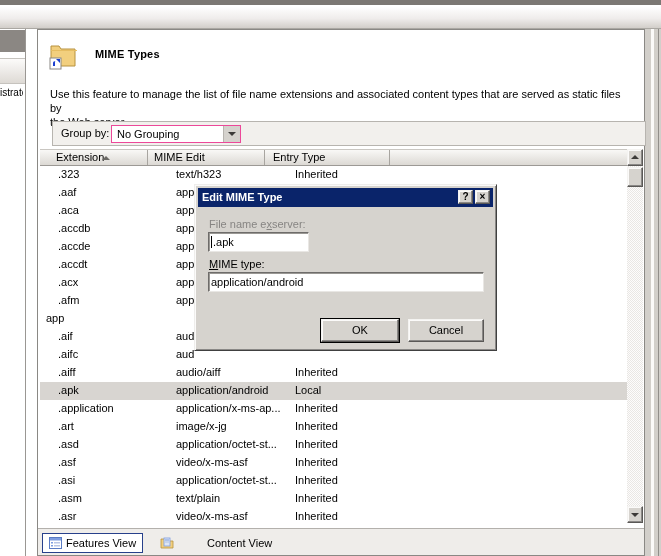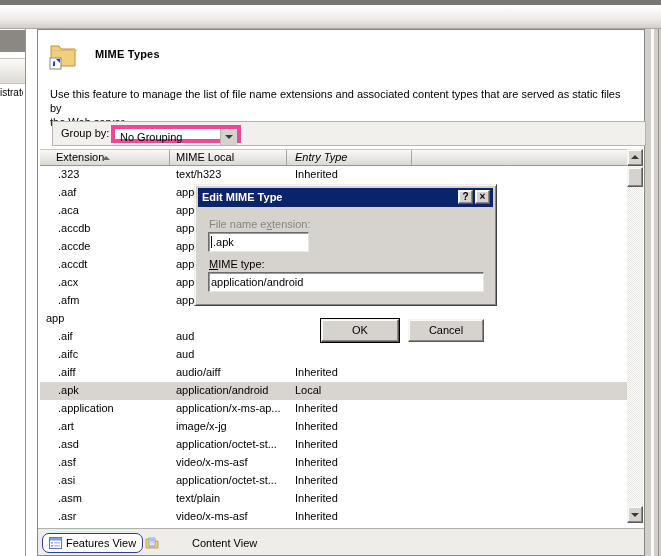--- a/index.html
+++ b/index.html
@@ -27,32 +27,32 @@
 
   .page-title { left:57px; top:18px; font-size:11px; font-weight:bold; letter-spacing:.2px; }
   .description { left:12px; top:57px; width:585px; line-height:14px; }
 
   
   .feature-icon { left:10px; top:10px; width:30px; height:30px; }
 
   
   .groupbar { left:6px; top:91px; width:594px; height:25px; background:#f2f0ed; border:1px solid #b7b4af;margin-left:8px; }
   .groupbar-label { left:8px; top:5px; }
-  .combo { left:58px; top:3px; width:130px; height:18px; background:#fff; border:4px solid #ec4899; }
+  .combo { left:58px; top:3px; width:130px; height:18px; background:#fff; border:1px solid #ec4899; }
   .combo-value { left:5px; top:2px; }
   .combo-btn { right:0; top:0; width:17px; height:16px; background:#d5d2cd; border-left:1px solid #b7b4af; }
   .arrow-down { width:0; height:0; border-left:4px solid transparent; border-right:4px solid transparent; border-top:4px solid #3c3a38; position:absolute; left:4px; top:6px; }
   .arrow-up { width:0; height:0; border-left:4px solid transparent; border-right:4px solid transparent; border-bottom:4px solid #3c3a38; position:absolute; left:3px; top:5px; }
 
   
   .thead { left:2px; top:119px; width:587px; height:17px; display:flex; background:linear-gradient(#f9f8f6,#dcd9d4); border-bottom:1px solid #9c9995; border-top:1px solid #c9c6c1; }
   .hcell { height:100%; border-right:1px solid #a8a5a0; padding-left:16px; line-height:15px; position:relative; }
-  .h-ext { width:130px; }
+  .h-ext { width:108px; }
   .h-mime { width:117px; padding-left:6px; }
-  .h-entry { width:125px; padding-left:8px;font-style:italic; }
+  .h-entry { width:125px; padding-left:8px; }
   .h-fill { flex:1; border-right:none; }
   .sort-asc { width:0; height:0; border-left:4px solid transparent; border-right:4px solid transparent; border-bottom:4px solid #6b6965; position:absolute; left:62px; top:6px; }
 
   
   .tbody { left:2px; top:136px; width:587px; height:361px; overflow:hidden; }
   .trow { display:flex; height:18px; line-height:17.2px; }
   .trow.sel { background:#d8d5d1; }
   .cell { overflow:hidden; white-space:nowrap; }
   .c-ext { width:130px; padding-left:18px; }
   .c-mime { width:117px; padding-left:6px; }
@@ -61,26 +61,26 @@
   
   .sbar { left:589px; top:119px; width:16px; height:374px; }
   .sb-track { position:absolute; left:0; top:0; width:16px; height:100%; background:conic-gradient(#fdfcfc 25%, #e9e7e4 25% 50%, #fdfcfc 50% 75%, #e9e7e4 75%); background-size:2px 2px; }
   .btn3d { background:#d6d3ce; border:1px solid; border-color:#f4f3f1 #5a5856 #5a5856 #f4f3f1; box-shadow:inset -1px -1px 0 #8a8886, inset 1px 1px 0 #fbfaf9; }
   .sb-up { position:absolute; left:0; top:0; width:16px; height:17px; }
   .sb-thumb { position:absolute; left:0; top:18px; width:16px; height:20px; }
   .sb-down { position:absolute; left:0; top:357px; width:16px; height:17px; }
 
   
   .tabbar { left:0; top:498px; width:606px; height:27px; background:#efedea; border-top:1px solid #b3b0ac; }
-  .tab { position:absolute; top:4px; height:20px; display:flex; align-items:center; gap:4px; padding:0 6px;border-radius:7px; }
+  .tab { position:absolute; top:4px; height:20px; display:flex; align-items:center; gap:4px; padding:0 6px; }
   .tab.sel { left:4px; background:#fff; border:1px solid #27408b; }
-  .tab.plain { left:101px;gap:33px; }
-
-  
-  .dialog { left:156px; top:154px; width:303px; height:122px; background:#d6d3ce; border:1px solid; border-color:#eeedeb #404040 #404040 #eeedeb; box-shadow:inset 1px 1px 0 #fbfaf9, inset -1px -1px 0 #8a8886; }
+  .tab.plain { left:116px;gap:33px; }
+
+  
+  .dialog { left:156px; top:154px; width:303px; height:167px; background:#d6d3ce; border:1px solid; border-color:#eeedeb #404040 #404040 #eeedeb; box-shadow:inset 1px 1px 0 #fbfaf9, inset -1px -1px 0 #8a8886; }
   .dlg-title { position:absolute; left:3px; top:3px; right:3px; height:19px; background:#0a246a; color:#fff; font-weight:bold; line-height:19px; padding-left:4px; }
   .dlg-btn { position:absolute; top:2px; width:15px; height:14px; font-size:10px; font-weight:bold; text-align:center; line-height:12px; color:#000; }
   .dlg-help { right:20px; }
   .dlg-close { right:3px; }
   .dlg-label-disabled { position:absolute; left:14px; top:33px; color:#878583; }
   .dlg-label { position:absolute; left:14px; top:73px; }
   .tbox { position:absolute; background:#fff; border:1px solid; border-color:#6e6c6a #e9e7e4 #e9e7e4 #6e6c6a; box-shadow:inset 1px 1px 0 #9a9894; line-height:17px; padding:1px 2px; display:flex; align-items:center; }
   .tb-file { left:13px; top:47px; width:101px; height:20px; }
   .tb-mime { left:13px; top:87px; width:276px; height:20px; }
   .caret { width:1px; height:12px; background:#000; margin-right:1px; }
@@ -129,21 +129,21 @@
         </div>
       </div>
     </div>
 
     <div class="abs thead">
       <div class="hcell h-ext">
         <span>Extension</span>
         <span class="sort-asc"></span>
       </div>
       <div class="hcell h-mime">
-        <span>MIME Local</span>
+        <span>MIME Edit</span>
       </div>
       <div class="hcell h-entry">
         <span>Entry Type</span>
       </div>
       <div class="hcell h-fill"></div>
     </div>
 
     <div class="abs tbody">
         <div class="trow">
           <div class="cell c-ext">.323</div>
@@ -284,21 +284,21 @@
       </div>
     </div>
 
     <div class="abs dialog">
       <div class="dlg-title">
         <span>Edit MIME Type</span>
         <div class="dlg-btn dlg-help btn3d">?</div>
         <div class="dlg-btn dlg-close btn3d">×</div>
       </div>
       <div class="dlg-label-disabled">
-        <span>File name e</span><span class="accel">x</span><span>tension:</span>
+        <span>File name e</span><span class="accel">x</span><span>server:</span>
       </div>
       <div class="tbox tb-file">
         <span class="caret"></span>
           <span>.apk</span>
       </div>
       <div class="dlg-label">
         <span class="accel">M</span><span>IME type:</span>
       </div>
       <div class="tbox tb-mime">
         <span>application/android</span>

